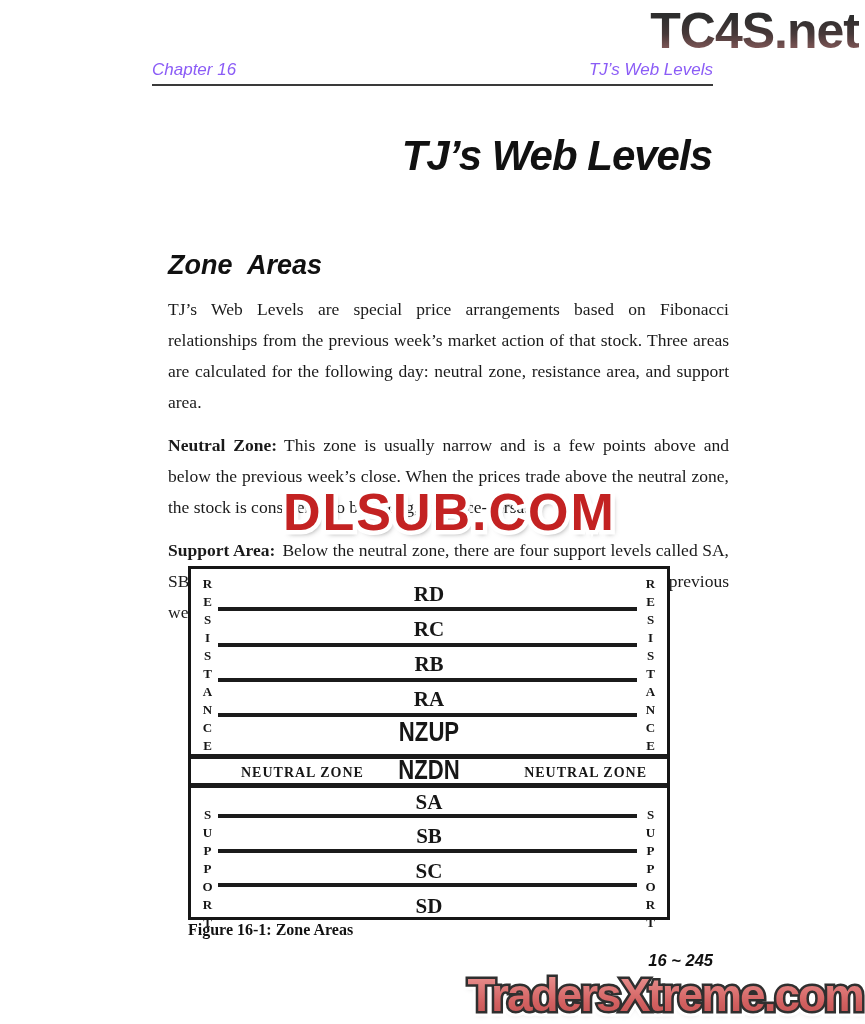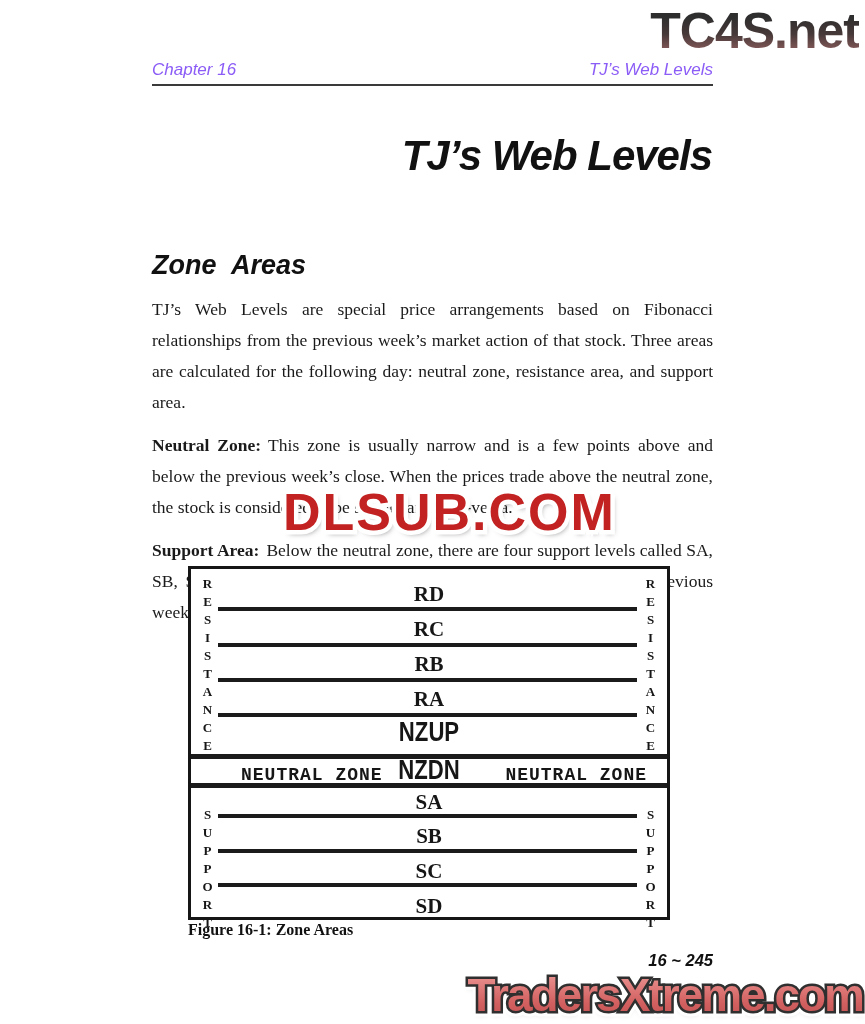--- a/index.html
+++ b/index.html
@@ -15,21 +15,21 @@
   
   .chapter-head{position:absolute;right:153px;top:126px;text-align:right;
         font-family:"Liberation Sans",sans-serif;}
   .chapter-line{display:flex;justify-content:flex-end;align-items:baseline;gap:16px;}
   .chapter-word{font-size:16px;letter-spacing:13px;color:#1f1f1f;}
   .chapter-num{font-size:60px;font-weight:bold;font-style:italic;line-height:0.9;color:#111;}
   .chapter-title{margin-top:6px;font-size:42px;font-weight:bold;font-style:italic;
         letter-spacing:-1px;color:#111;}
 
   
-  .body-text{position:absolute;left:152px;top:250px;width:561px;}
+  .body-text{position:absolute;left:168px;top:250px;width:561px;}
   .section-heading{margin:0 0 13px 0;font-family:"Liberation Sans",sans-serif;
         font-weight:bold;font-style:italic;font-size:27px;word-spacing:8px;color:#111;}
   .body-text p{margin:12px 0 9px 0;font-size:17.5px;line-height:31px;text-align:justify;}
   .lead{font-weight:bold;margin-right:7px;}
 
   
   .figure-box{position:absolute;left:188px;top:566px;width:482px;height:354px;
         border:3px solid #161616;box-sizing:border-box;background:#fff;}
   .vtext{position:absolute;writing-mode:vertical-rl;text-orientation:upright;
         font-weight:bold;font-size:13px;letter-spacing:3px;color:#161616;line-height:1;}
@@ -38,21 +38,21 @@
   .sup-left{left:10px;top:238px;}
   .sup-right{right:10px;top:238px;}
   .lvl{position:absolute;left:0;right:0;text-align:center;font-weight:bold;font-size:21px;
         line-height:26px;color:#161616;}
   .nz{font-family:"Liberation Sans",sans-serif;font-size:27px;transform:scaleX(0.82);}
   .sline{position:absolute;left:27px;right:30px;height:4px;background:#1b1b1b;}
   .fline{position:absolute;left:0;right:0;height:5px;background:#1b1b1b;}
   .r0{top:12px}.l0{top:38px}.r1{top:47px}.l1{top:74px}.r2{top:82px}.l2{top:109px}
   .r3{top:117px}.l3{top:144px}
   .nzup{top:150px}.f1{top:185px}.nzdn{top:188px}.f2{top:214px}
-  .nz-side{position:absolute;top:196px;font-weight:bold;font-size:18px;letter-spacing:1px;color:#161616;font-family:Liberation Mono, monospace;}
+  .nz-side{position:absolute;top:196px;font-weight:bold;font-size:14px;letter-spacing:1px;color:#161616;}
   .nz-side.left{left:50px}.nz-side.right{right:20px}
   .s0{top:220px}.sl0{top:245px}.s1{top:254px}.sl1{top:280px}.s2{top:289px}.sl2{top:314px}.s3{top:324px}
   .figure-caption{position:absolute;left:188px;top:921px;font-weight:bold;font-size:16px;color:#111;}
 
   
   .page-number{position:absolute;right:152px;top:951px;z-index:6;
         font-family:"Liberation Sans",sans-serif;font-weight:bold;font-style:italic;
         font-size:16.5px;color:#111;text-shadow:0 0 3px #fff,0 0 3px #fff;}
 
   

